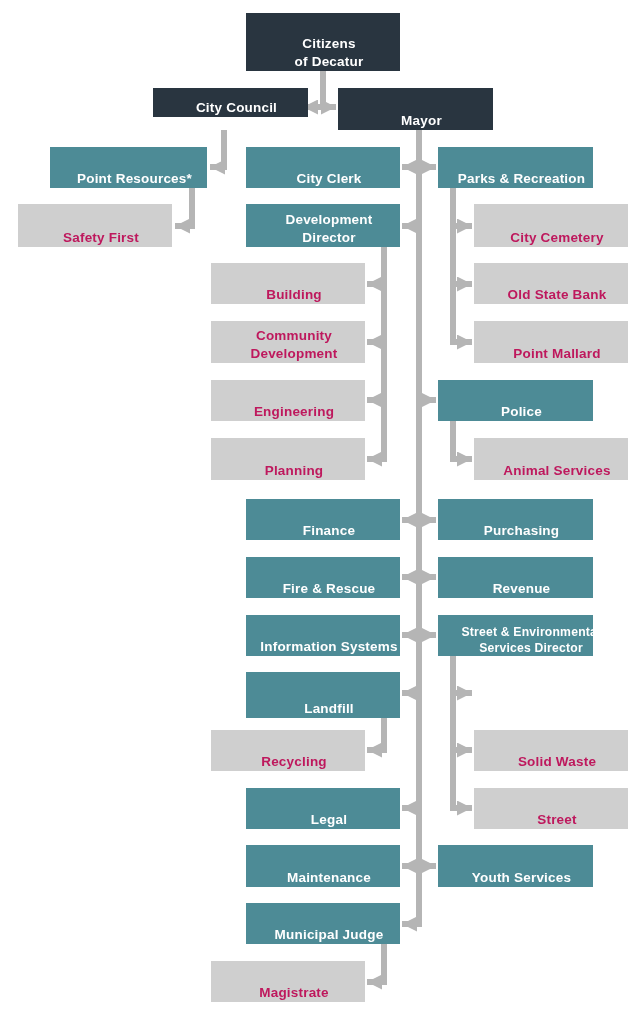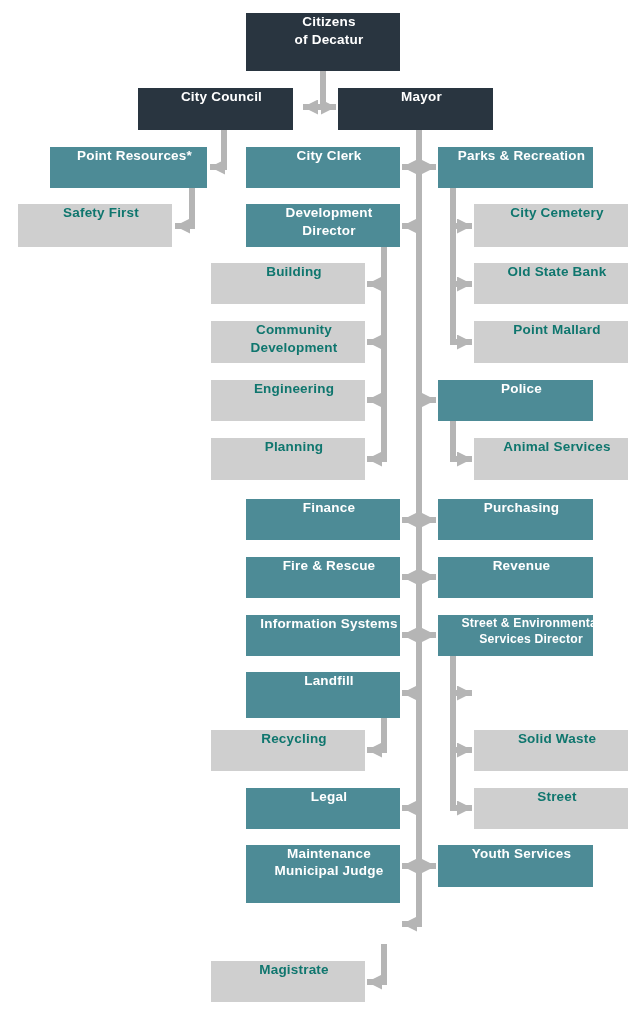--- a/index.html
+++ b/index.html
@@ -20,38 +20,38 @@
     left: 0;
     top: 0;
     width: 643px;
     height: 1024px;
     z-index: 1;
   }
   .node {
     position: absolute;
     z-index: 2;
     display: flex;
-    align-items: flex-start;
+    align-items: flex-end;
     justify-content: center;
     box-sizing: border-box;
     padding-left: 12px;
   }
   .node .label {
     white-space: pre;
     text-align: center;
     font-weight: 700;
     font-size: 13.5px;
     line-height: 1.32;
     letter-spacing: 0.2px;
   }
   .node.dark  { background: #293540; }
   .node.teal  { background: #4d8b96; }
   .node.gray  { background: #cfcfcf; }
   .node.dark .label, .node.teal .label { color: #ffffff; }
-  .node.gray .label { color: #0f766e; }
+  .node.gray .label { color: #be185d; }
   .node.small .label { font-size: 12.2px; margin-left: 19px; }
 </style>
 </head>
 <body>
 
 <div class="canvas">
 
   <svg class="connectors" viewBox="0 0 643 1024" xmlns="http://www.w3.org/2000/svg">
     <defs>
       <marker id="arr" viewBox="0 0 10 10" refX="10" refY="5" markerWidth="15" markerHeight="15" markerUnits="userSpaceOnUse" orient="auto-start-reverse">
@@ -86,21 +86,21 @@
       <path d="M 419 808 L 402 808" marker-end="url(#arr)"></path>
       <path d="M 402 866 L 436 866" marker-start="url(#arr)" marker-end="url(#arr)"></path>
       <path d="M 384 944 L 384 982 L 367 982" marker-end="url(#arr)"></path>
     </g>
   </svg>
 
   <div class="node dark" style="left:246px;top:13px;width:154px;height:58px">
     <span class="label">Citizens
 of Decatur</span>
   </div>
-  <div class="node dark" style="left:138px;top:88px;width:155px;height:42px">
+  <div class="node dark" style="left:153px;top:88px;width:155px;height:29px">
     <span class="label">City Council</span>
   </div>
   <div class="node dark" style="left:338px;top:88px;width:155px;height:42px">
     <span class="label">Mayor</span>
   </div>
 
   <div class="node teal" style="left:50px;top:147px;width:157px;height:41px">
     <span class="label">Point Resources*</span>
   </div>
   <div class="node teal" style="left:246px;top:147px;width:154px;height:41px">
@@ -190,20 +190,20 @@
     <span class="label">Street</span>
   </div>
 
   <div class="node teal" style="left:246px;top:845px;width:154px;height:42px">
     <span class="label">Maintenance</span>
   </div>
   <div class="node teal" style="left:438px;top:845px;width:155px;height:42px">
     <span class="label">Youth Services</span>
   </div>
 
-  <div class="node teal" style="left:246px;top:862px;width:154px;height:41px">
+  <div class="node teal" style="left:246px;top:903px;width:154px;height:41px">
     <span class="label">Municipal Judge</span>
   </div>
   <div class="node gray" style="left:211px;top:961px;width:154px;height:41px">
     <span class="label">Magistrate</span>
   </div>
 
 </div>
 
 </body></html>

